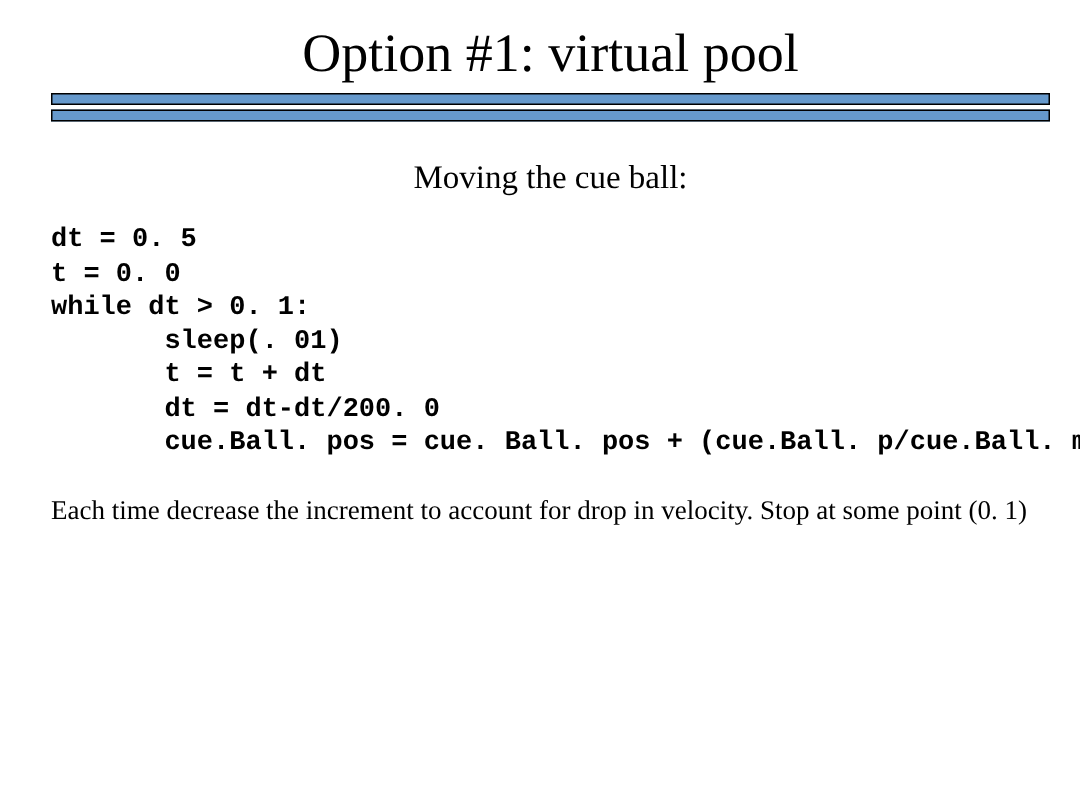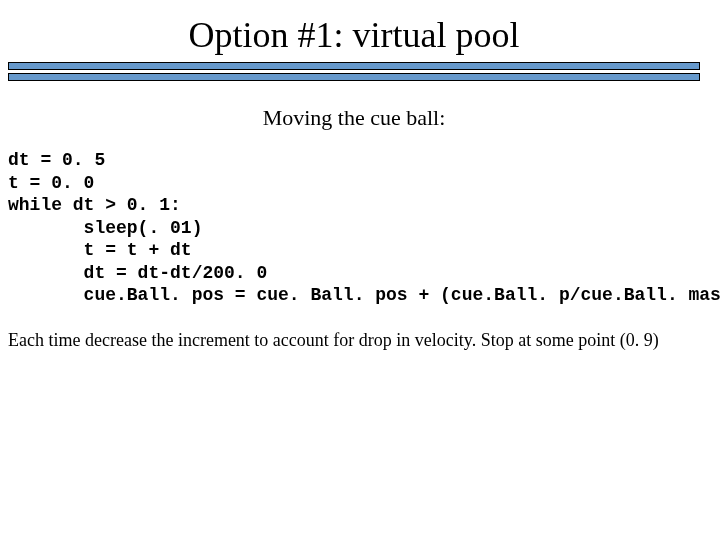--- a/index.html
+++ b/index.html
@@ -8,21 +8,21 @@
     width: 720px;
     height: 540px;
     background: #ffffff;
     font-family: "Times New Roman", Times, serif;
     color: #000;
   }
   .slide {
     box-sizing: border-box;
     width: 720px;
     height: 428px;
-    padding: 10px 20px 20px 8px;
+    padding: 10px 20px 20px 34px;
     position: relative;
   }
   .title {
     text-align: center;
     font-size: 36px;
     font-weight: normal;
     margin: 4px 0 6px 0;
   }
   .double-rule {
     margin: 0 0 24px 0;
@@ -65,14 +65,14 @@
     <div class="rule"></div>
   </div>
   <div class="subheading">Moving the cue ball:</div>
   <div class="code">dt = 0. 5
 t = 0. 0
 while dt &gt; 0. 1:
        sleep(. 01)
        t = t + dt
        dt = dt-dt/200. 0
        cue.Ball. pos = cue. Ball. pos + (cue.Ball. p/cue.Ball. mass)*dt</div>
-  <div class="para">Each time decrease the increment to account for drop in velocity. Stop at some point (0. 9)</div>
+  <div class="para">Each time decrease the increment to account for drop in velocity. Stop at some point (0. 1)</div>
 </div>
 
 </body></html>

